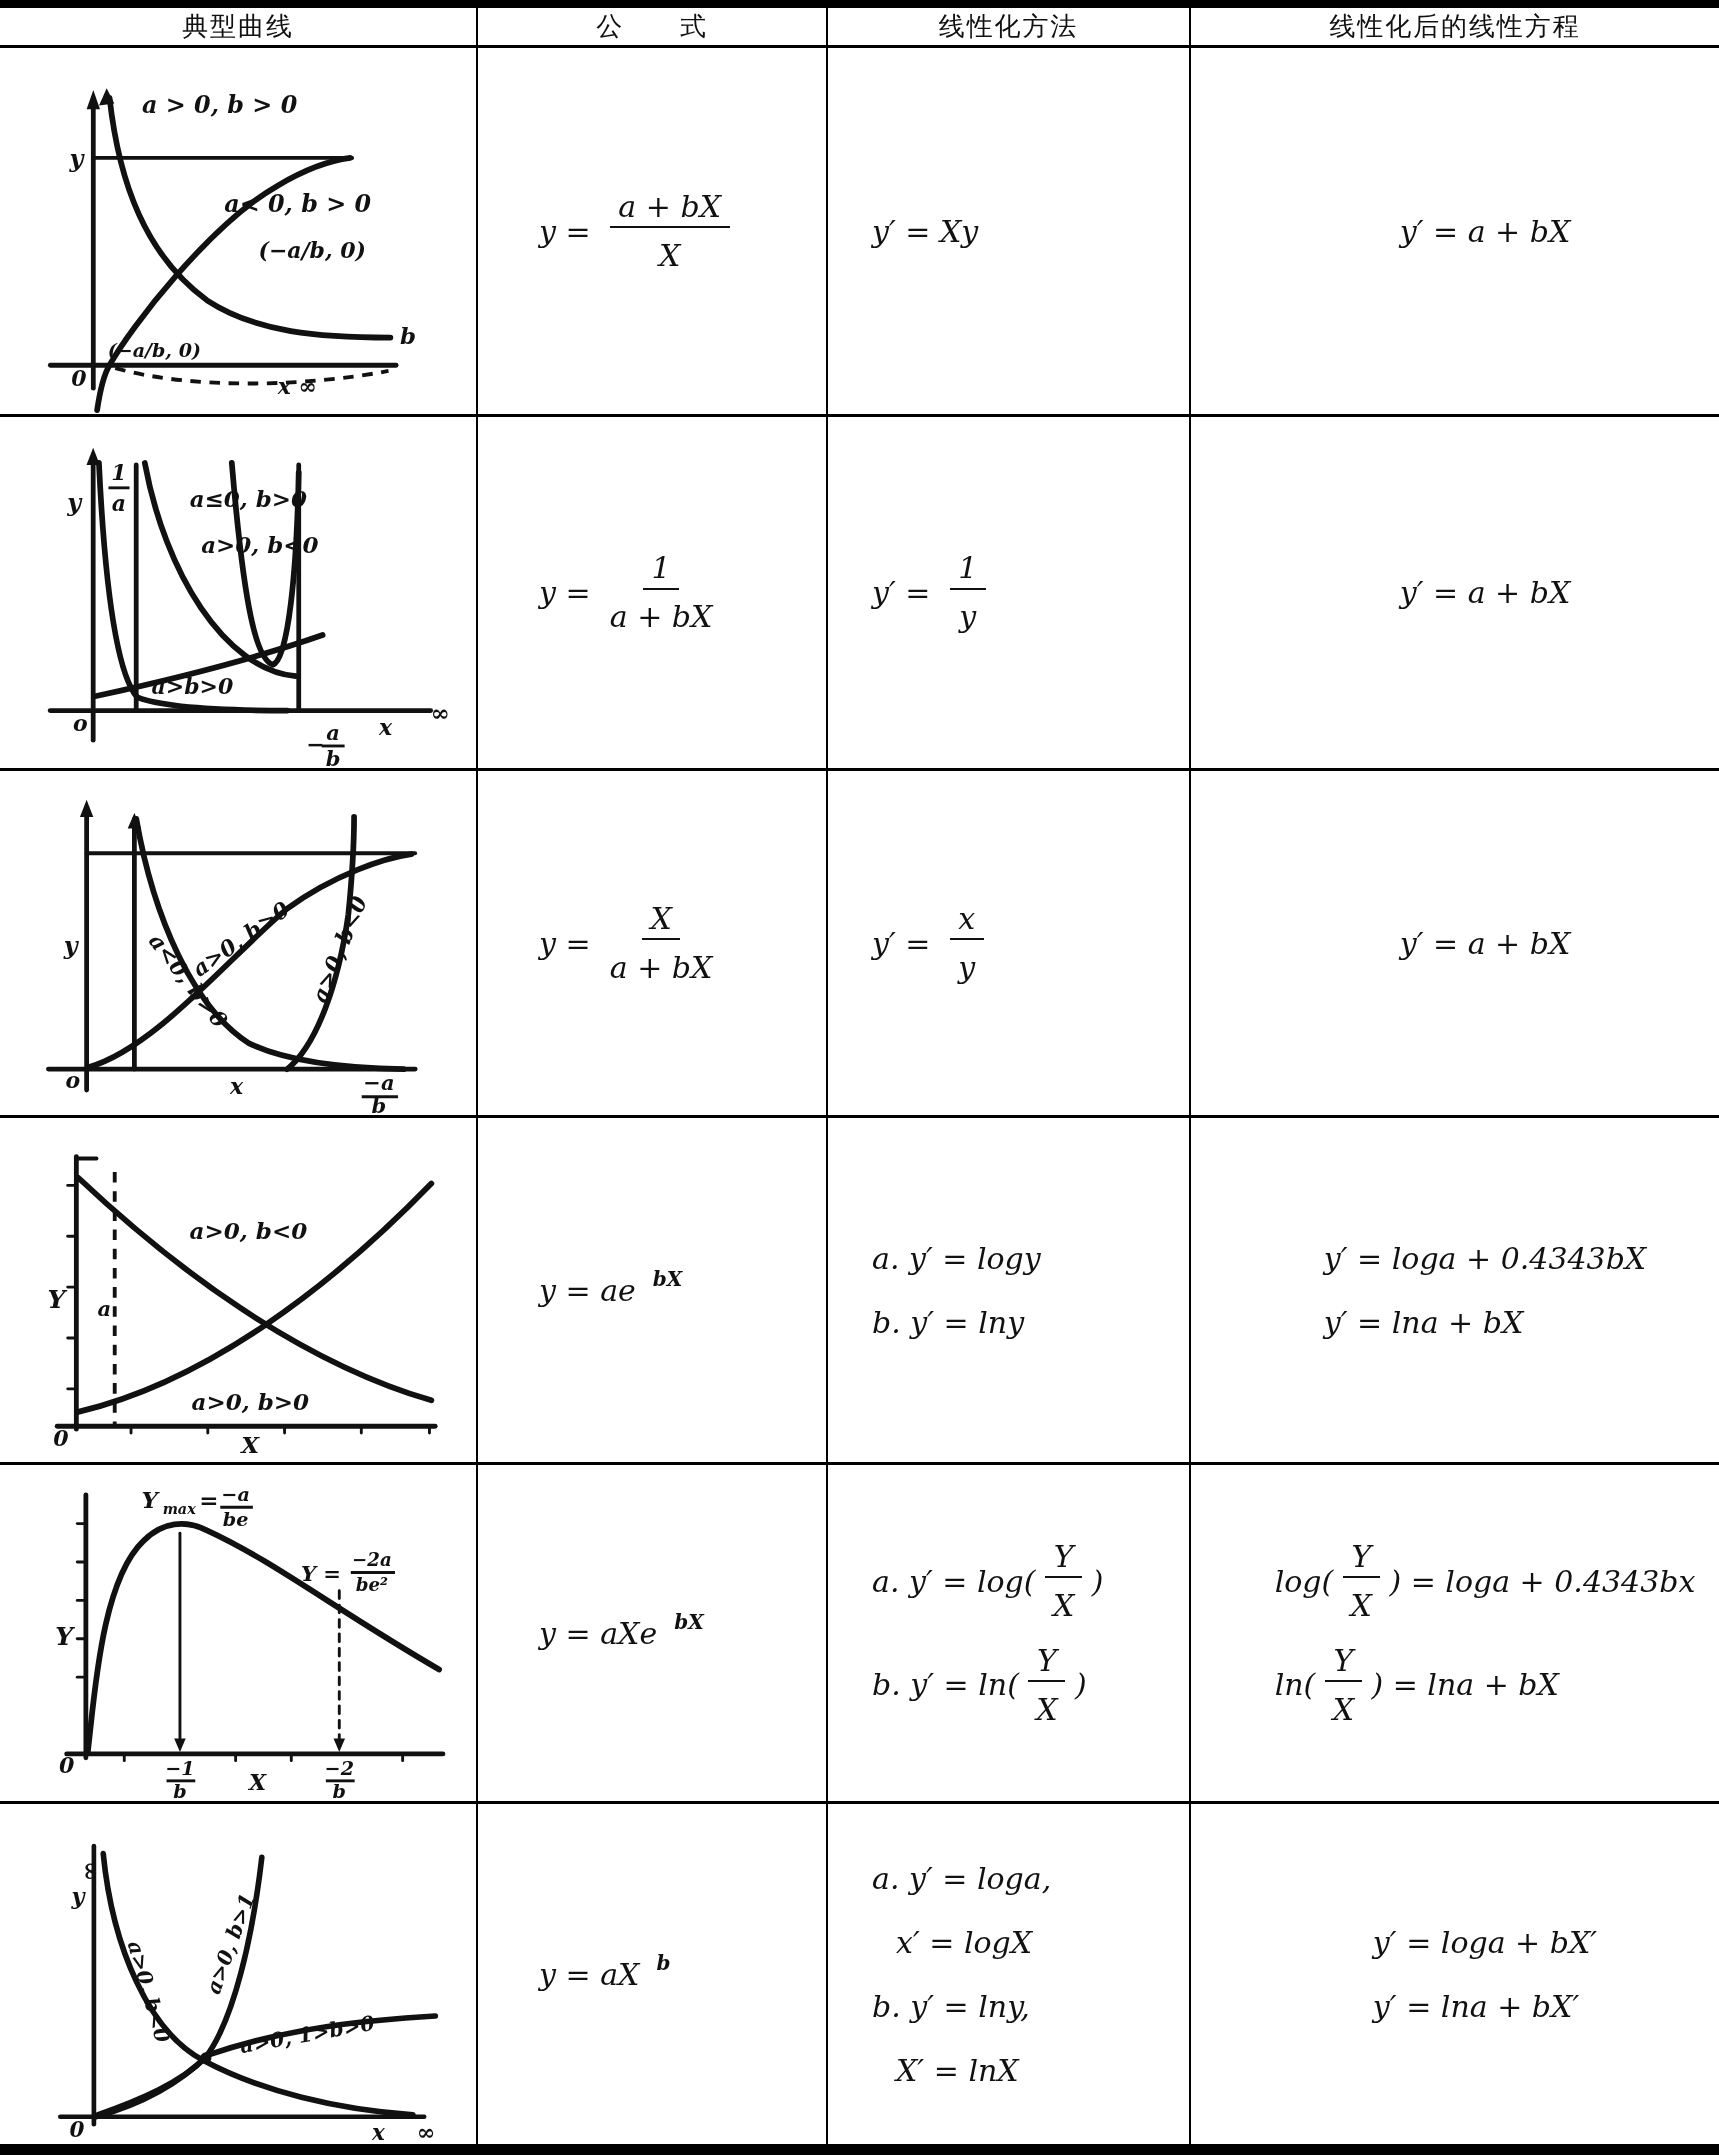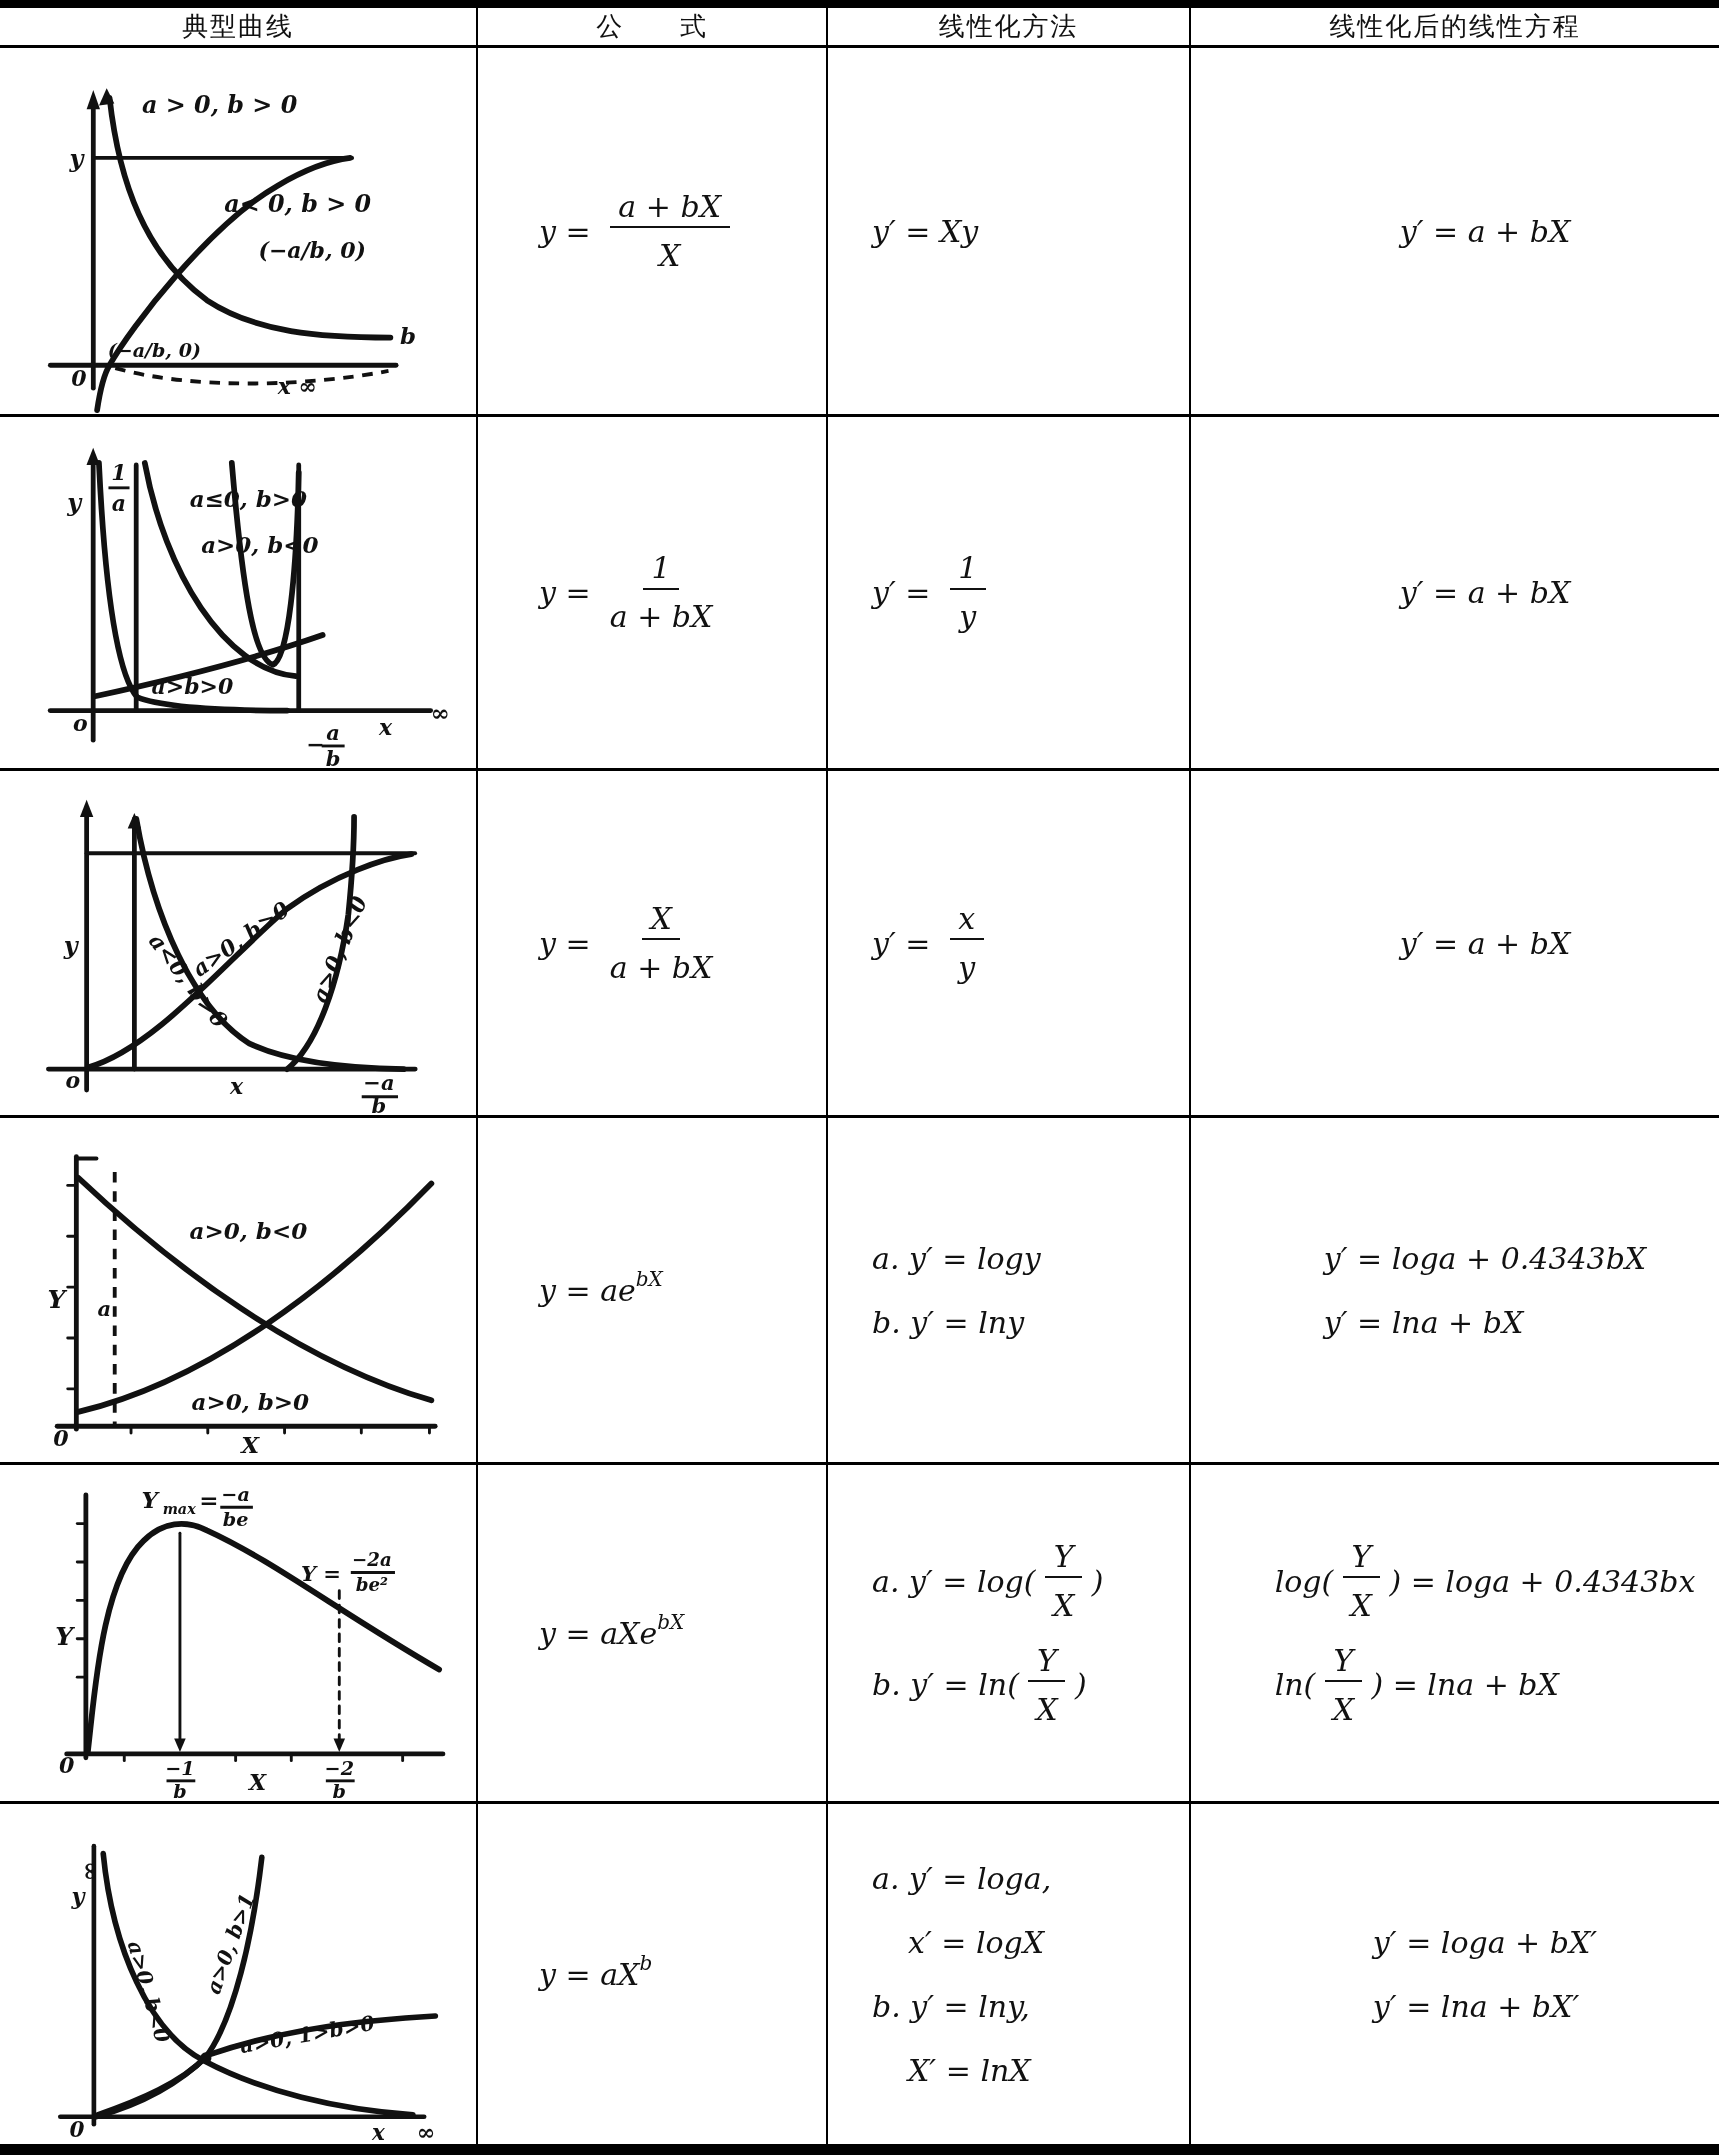--- a/index.html
+++ b/index.html
@@ -14,24 +14,24 @@
   .cell.c4{border-right:none;}
   .cell.bot{border-bottom:none;}
   .cell.hd{font-family:"Liberation Sans", sans-serif;font-weight:normal;font-size:26px;letter-spacing:1.9px;}
   .cell.fcol{justify-content:flex-start;padding-left:61px;}
   .cell.mcol{justify-content:flex-start;padding-left:44px;}
   .cell.lcol{justify-content:center;padding-left:60px;}
   .math{font-style:italic;font-size:30px;display:flex;align-items:center;white-space:pre;line-height:1.1;}
   .frac{display:inline-flex;flex-direction:column;align-items:center;margin:0 9.6px;line-height:1.12;gap:8px;}
   .frac .fnum{border-bottom:2.9px solid #111;padding:0 8.6px 2.9px;}
   .frac .fden{padding-top:2.9px;}
-  .supx{font-size:20px;transform:translateY(-10.6px);display:inline-block;margin-left:0;}
+  .supx{font-size:20px;transform:translateY(-10.6px);display:inline-block;margin-left:17px;font-weight:bold;}
   .lines{display:flex;flex-direction:column;align-items:flex-start;gap:21px;}
   .lines.tight{gap:31px;}
-  .indent{margin-left:36px;}
+  .indent{margin-left:24px;}
   svg text{fill:#111;font-family:"DejaVu Serif", serif;font-style:italic;font-weight:bold;}
   svg .ax{stroke:#111;stroke-width:5;stroke-linecap:round;fill:none;}
   svg .ln{stroke:#111;stroke-width:4;stroke-linecap:round;fill:none;}
   svg .cv{stroke:#111;stroke-width:6;stroke-linecap:round;fill:none;}
   svg .tk{stroke:#111;stroke-width:3;stroke-linecap:round;fill:none;}
   svg .bar{stroke:#111;stroke-width:3;fill:none;}
   svg .dsh{stroke:#111;stroke-width:4;stroke-dasharray:11 9;fill:none;}
   svg polygon,svg circle{fill:#111;}
 </style>
 </head>

